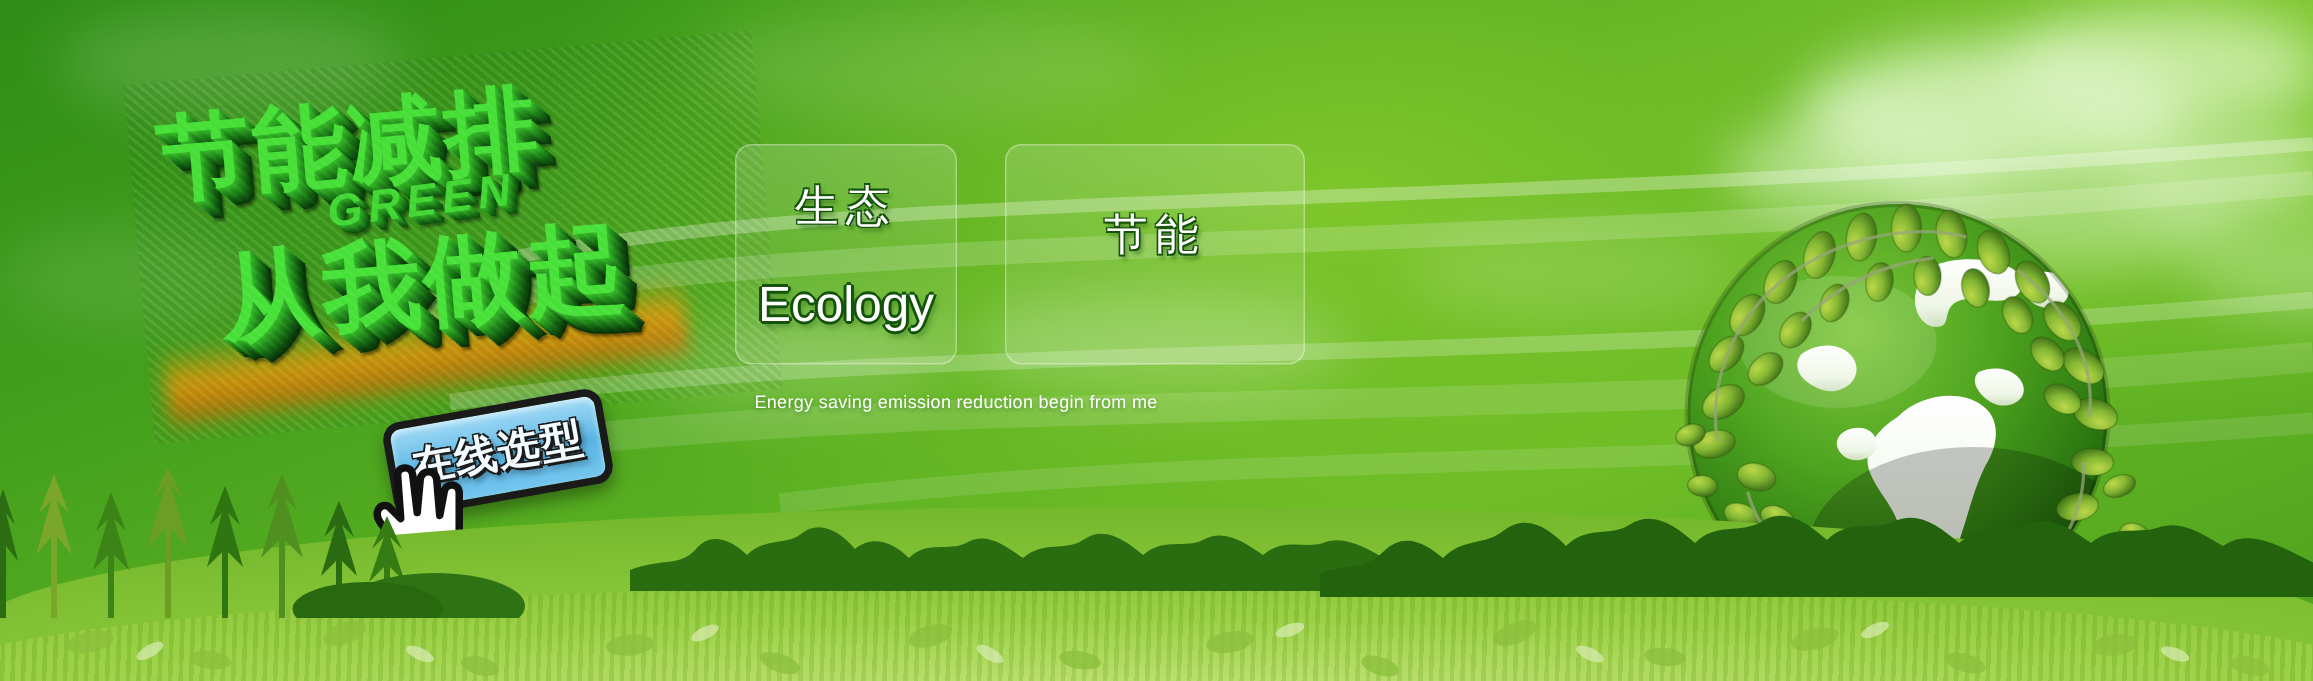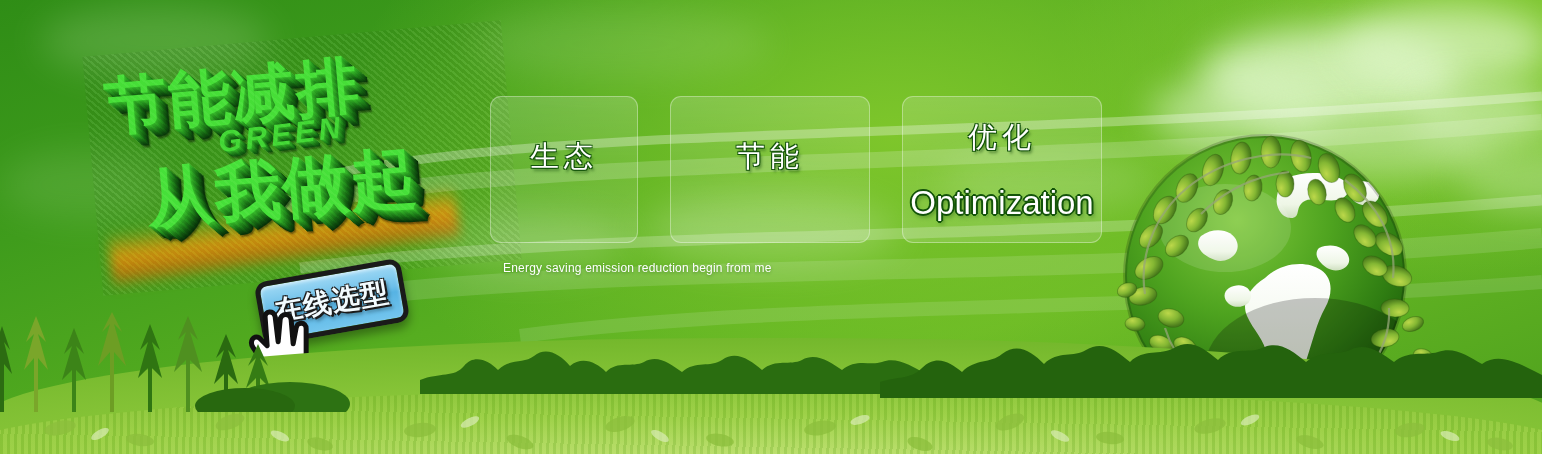--- a/index.html
+++ b/index.html
@@ -209,27 +209,24 @@
       <span class="cta-label">在线选型</span>
     </div>
     <svg class="cursor-hand" width="74" height="92" viewBox="0 0 74 92">
       <path d="M22,86 L18,58 L10,46 C6,40 10,33 16,36 L24,44 L22,16 C21,9 31,8 32,15 L35,40 L37,18 C38,11 47,11 48,18 L50,42 L53,26 C54,20 63,20 63,27 L63,58 C63,74 54,86 42,88 Z" fill="#ffffff" stroke="#111111" stroke-width="5" stroke-linejoin="round"></path>
     </svg>
   </div>
 
   <div class="cards">
     <div class="card">
       <span class="card-cn">生态</span>
+      <span class="card-en">Ecology</span>
     </div>
     <div class="card wide">
       <span class="card-cn">节能</span>
-    </div>
-    <div class="card wide">
-      <span class="card-cn">优化</span>
-      <span class="card-en">Optimization</span>
     </div>
   </div>
 
   <div class="subtitle">Energy saving emission reduction begin from me</div>
 
   <div class="globe-wrap">
     <div class="globe-shadow"></div>
     <svg width="330" height="320" viewBox="0 0 330 320">
       <defs>
         <radialGradient id="gsphere" cx="40%" cy="30%" r="75%">

